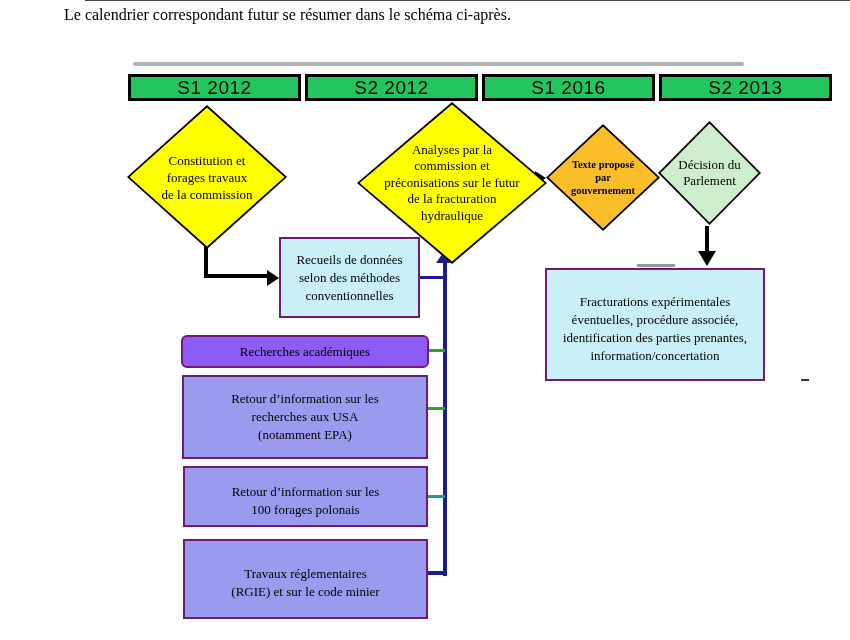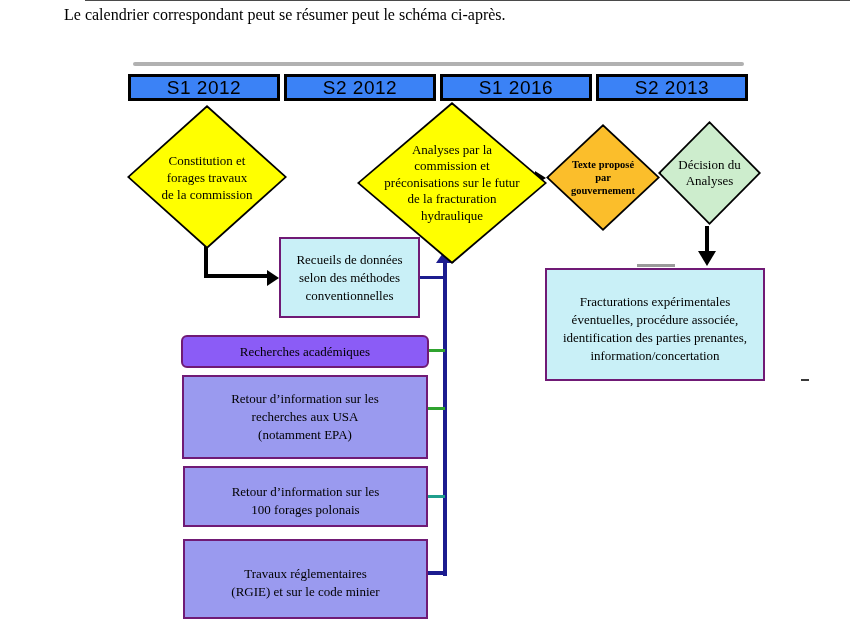--- a/index.html
+++ b/index.html
@@ -15,22 +15,22 @@
   
   .top-rule{left:85px;top:0;width:765px;height:1px;background:#4a4a4a;}
   
   .intro{left:64px;top:5px;width:560px;font-size:16px;line-height:20px;}
   
   .header-fade{left:133px;top:62px;width:611px;height:4px;background:#979797;border-radius:2px;filter:blur(.7px);opacity:.75;}
   .artifact-dash{background:#9a9a9a;filter:blur(.4px);}
   
   .timeline{left:128px;top:74px;display:flex;gap:4px;}
   .t-cell{
-    box-sizing:border-box;width:152px;height:27px;
-    border:3px solid #000;background:#3b82f6;
+    box-sizing:border-box;width:173px;height:27px;
+    border:3px solid #000;background:#22c55e;
     display:flex;align-items:center;justify-content:center;
     font-family:"Liberation Sans","DejaVu Sans",sans-serif;
     font-size:19px;letter-spacing:.5px;
   }
   
   .diamond{position:absolute;}
   .d-border,.d-fill{position:absolute;clip-path:polygon(50% 0,100% 50%,50% 100%,0 50%);}
   .d-border{inset:0;background:#000;}
   .d-fill{inset:2.5px;}
   .d-label{
@@ -60,21 +60,21 @@
 </head>
 <body>
 
 <div class="page">
 
   <div class="abs top-rule"></div>
   <div class="abs header-fade"></div>
   <div class="abs artifact-dash" style="left:637px;top:264px;width:38px;height:3px;"></div>
   <div class="abs" style="left:801px;top:379px;width:8px;height:2px;background:#3a3a3a;"></div>
 
-  <div class="abs intro">Le calendrier correspondant peut se résumer peut le schéma ci-après.</div>
+  <div class="abs intro">Le calendrier correspondant futur se résumer dans le schéma ci-après.</div>
 
   <div class="abs timeline">
     <div class="t-cell">S1 2012</div>
     <div class="t-cell">S2 2012</div>
     <div class="t-cell">S1 2016</div>
     <div class="t-cell">S2 2013</div>
   </div>
 
   <div class="line black" style="left:204px;top:246px;width:4px;height:32px;"></div>
   <div class="line black" style="left:204px;top:274px;width:64px;height:4px;"></div>
@@ -116,21 +116,21 @@
     <div class="d-fill" style="background: rgb(251, 190, 43);"></div>
     <div class="d-label" style="font-size:10.5px;font-weight:bold;line-height:13px;">Texte proposé
 par
 gouvernement</div>
   </div>
 
   <div class="diamond" style="left:658px;top:121px;width:103px;height:104px;">
     <div class="d-border"></div>
     <div class="d-fill" style="background: rgb(205, 237, 205);"></div>
     <div class="d-label" style="line-height:16px;">Décision du
-Analyses</div>
+Parlement</div>
   </div>
 
   <div class="sbox" style="left: 279px; top: 237px; width: 141px; height: 81px; background: rgb(201, 240, 247);">
     <span>Recueils de données
 selon des méthodes
 conventionnelles</span>
   </div>
 
   <div class="sbox" style="left: 181px; top: 335px; width: 248px; height: 33px; background: #8b5cf6; border-radius: 6px;">
     <span>Recherches académiques</span>

